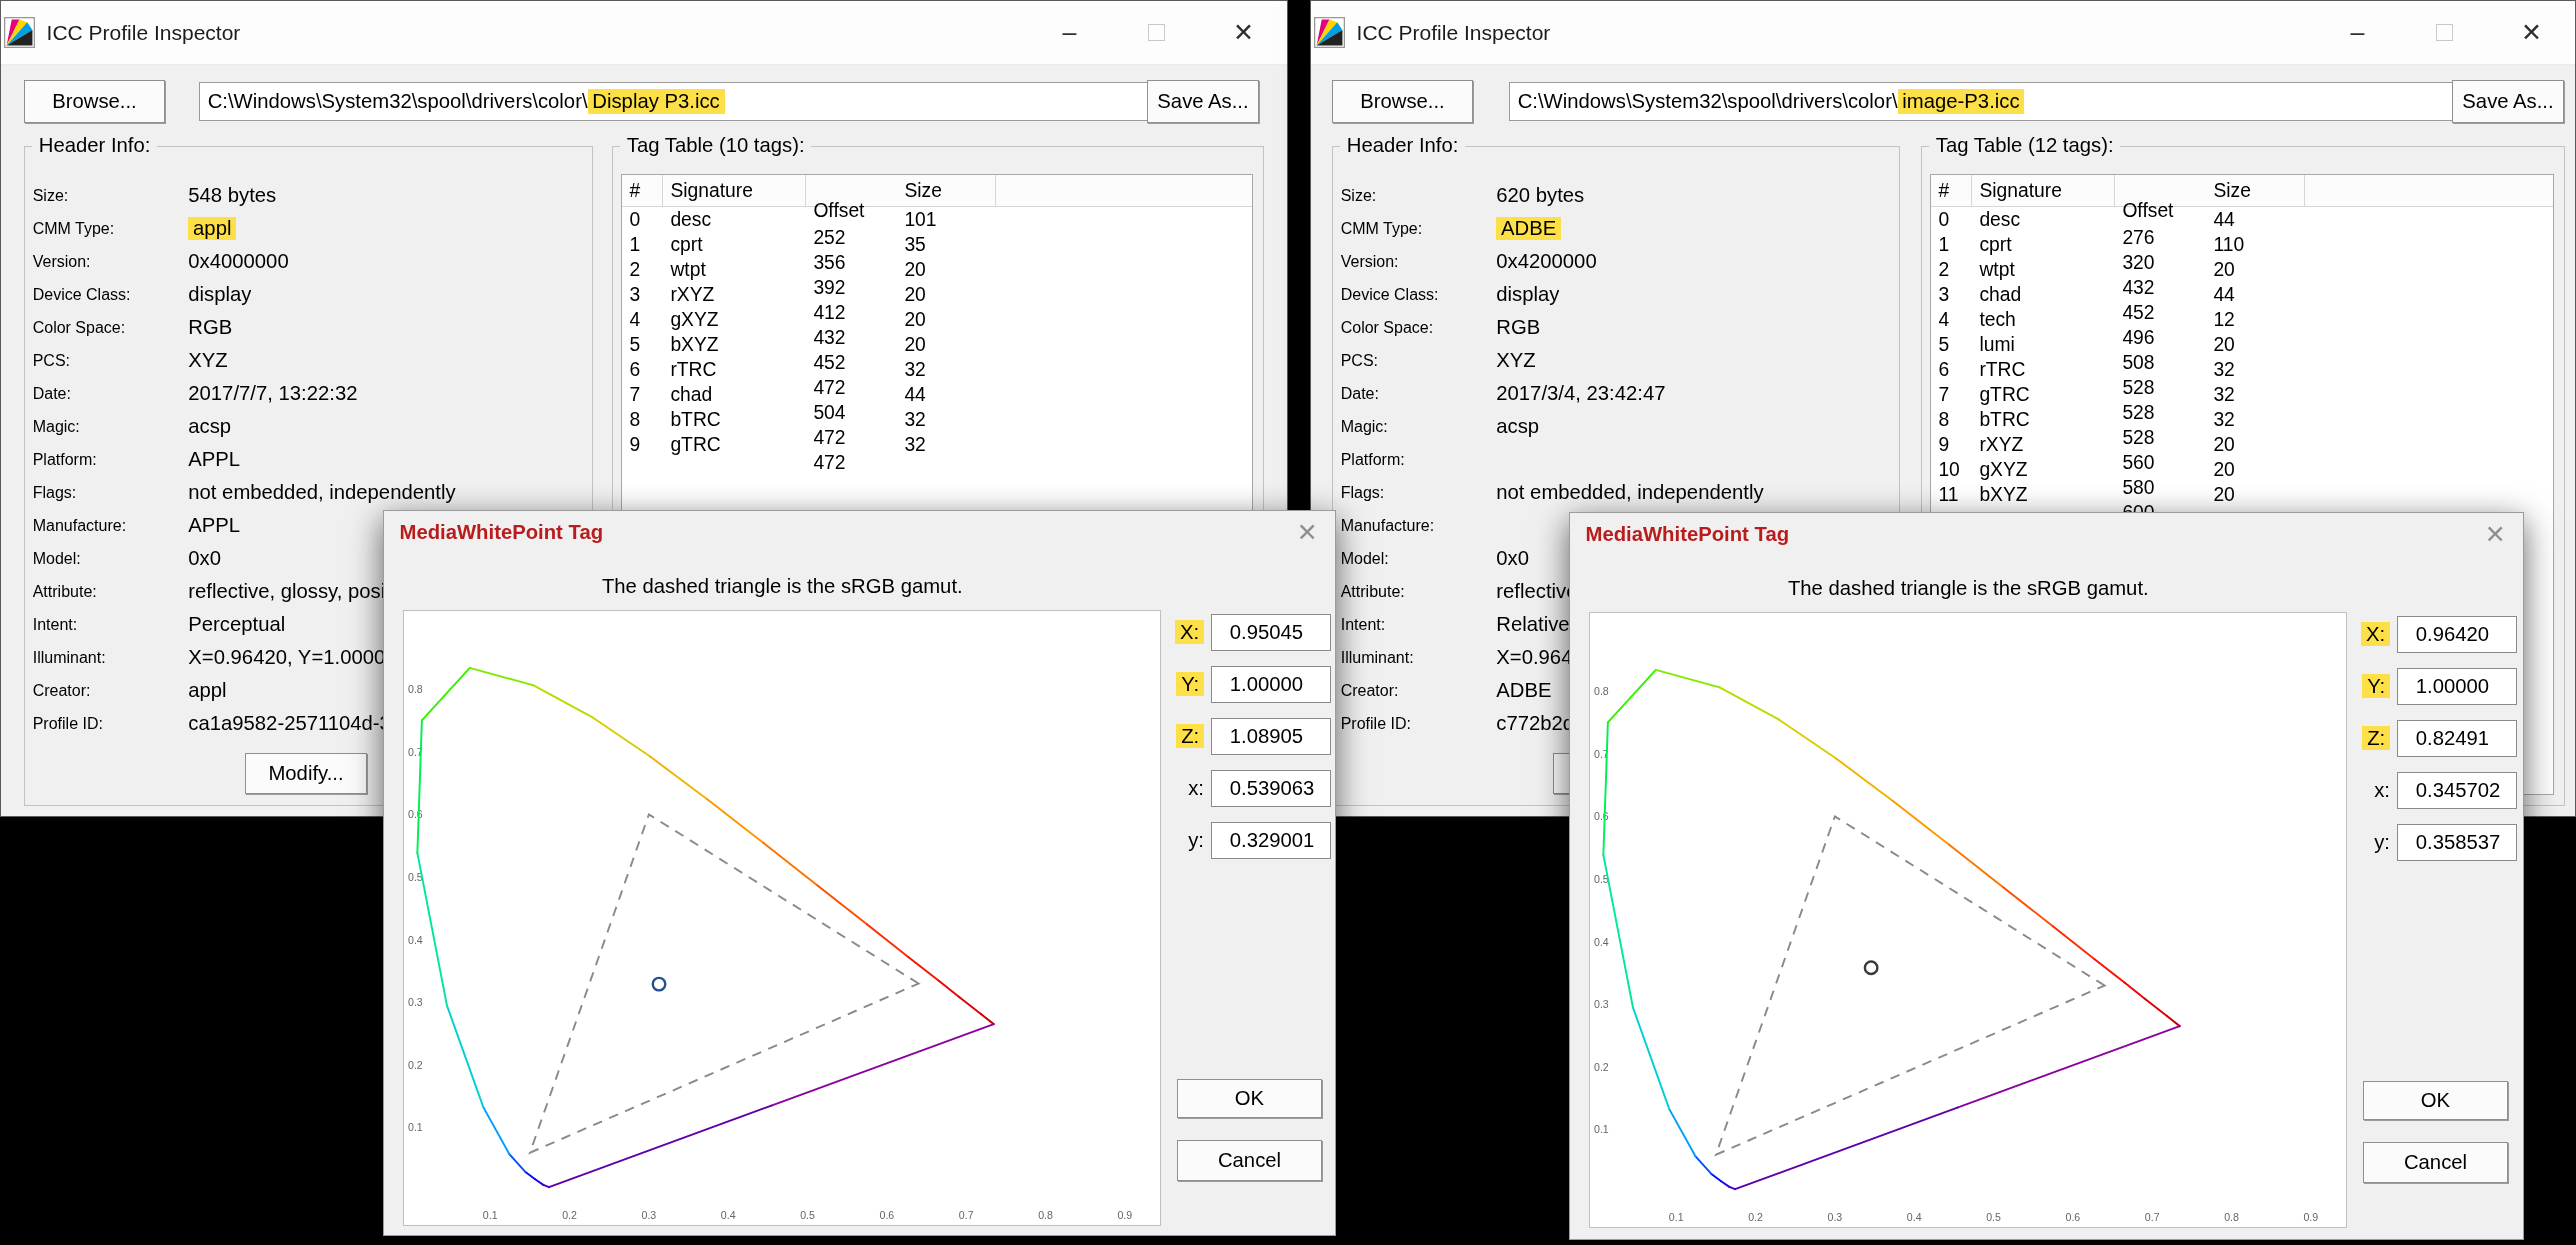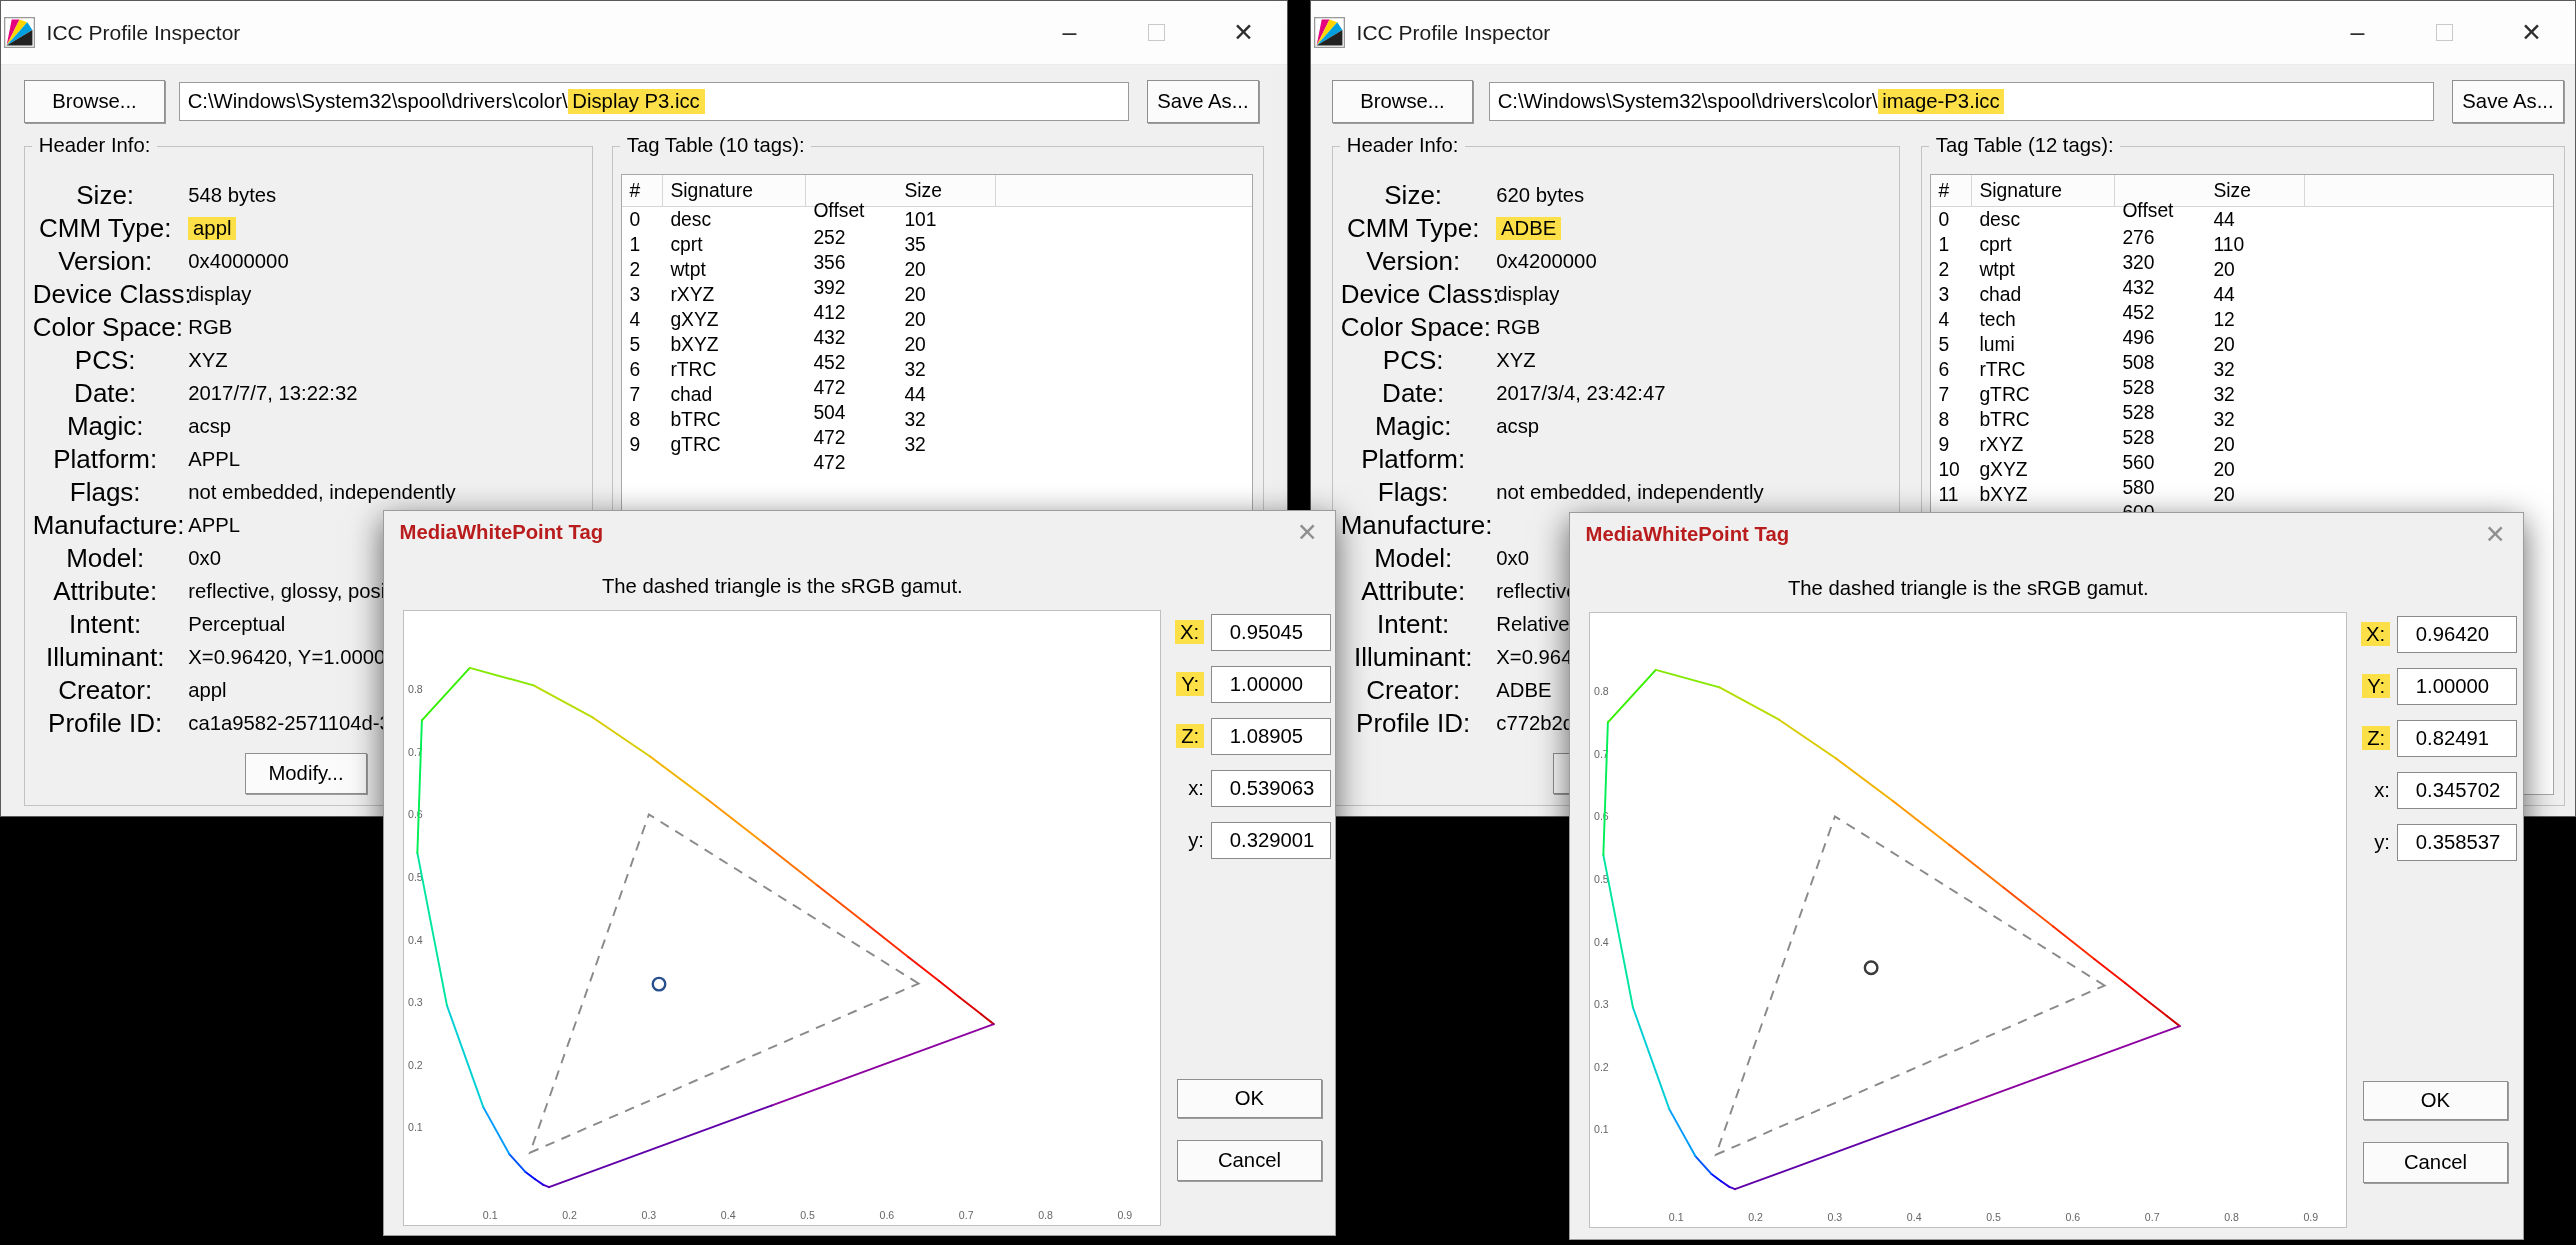--- a/index.html
+++ b/index.html
@@ -7,28 +7,28 @@
   body { background:#000; position:relative; font-family:"Liberation Sans", sans-serif; overflow:hidden; color:#000; }
 
   .window { position:absolute; background:#f0f0f0; border:1px solid #5a5a5a; box-shadow:0 5.8px 25px rgba(0,0,0,.55); }
   .titlebar { height:64px; background:#fdfdfd; display:flex; align-items:center; padding-left:3px; border-bottom:1px solid #ececec; }
   .titlebar .title { font-size:21px; color:#1c1c1c; margin-left:11.6px; white-space:nowrap; }
   .win-controls { margin-left:auto; display:flex; height:100%; }
   .win-btn { width:87px; height:100%; display:flex; align-items:center; justify-content:center; font-size:25px; color:#2e2e2e; cursor:default; }
   .max-glyph { width:16.4px; height:16.4px; border:1.9px solid #c9c9c9; }
 
   .btn { position:absolute; background:#fbfbfb; border:1px solid #8f8f8f; box-shadow:1px 1px 0 rgba(0,0,0,.35); font-size:20.3px; display:flex; align-items:center; justify-content:center; white-space:nowrap; }
-  .field { position:absolute; background:#fff; border:1px solid #9a9a9a; font-size:20.3px; display:flex; align-items:center; padding-left:7.7px; white-space:nowrap; overflow:hidden; }
+  .field { position:absolute; background:#fff; border:1px solid #9a9a9a; font-size:20.3px; display:flex; align-items:center; padding-left:7.7px; white-space:nowrap; overflow:hidden;margin-left:20px; }
 
   .group { position:absolute; border:1px solid #c3c3c3; }
   .group-label { position:absolute; top:-12.6px; left:7px; background:#f0f0f0; padding:0 6.8px; font-size:20.3px; white-space:nowrap; }
 
   .hdr-rows { position:absolute; left:7.7px; top:32px; right:5.8px; }
   .hdr-row { display:flex; height:33px; align-items:center; }
-  .hdr-label { width:145px; text-align:center; margin-right:10.6px; font-size:26px; white-space:nowrap; flex:none; }
+  .hdr-label { width:145px; text-align:left; margin-right:10.6px; font-size:16px; white-space:nowrap; flex:none; }
   .hdr-value { font-size:20.3px; white-space:nowrap; overflow:hidden; }
 
   .hl { background:#fde047; padding:1px 4.8px; }
 
   .listview { position:absolute; left:7.7px; top:27px; right:9.7px; bottom:9.7px; background:#fff; border:1px solid #a8a8a8; overflow:hidden; }
   .lv-header { display:flex; height:32px; background:#fcfcfc; border-bottom:1px solid #d6d6d6; }
   .lv-hcell { border-right:1px solid #d6d6d6; display:flex; align-items:center; padding-left:7.7px; font-size:19.3px; }
   .lv-row { display:flex; height:25px; align-items:center; }
   .lv-cell { padding-left:7.7px; font-size:19.3px; white-space:nowrap; }
   .c0 { width:41px; flex:none; } .c1 { width:143px; flex:none; } .c2 { width:91px; flex:none;margin-top:36px; } .c3 { width:99px; flex:none; } .cf { flex:1; border-right:none; }

